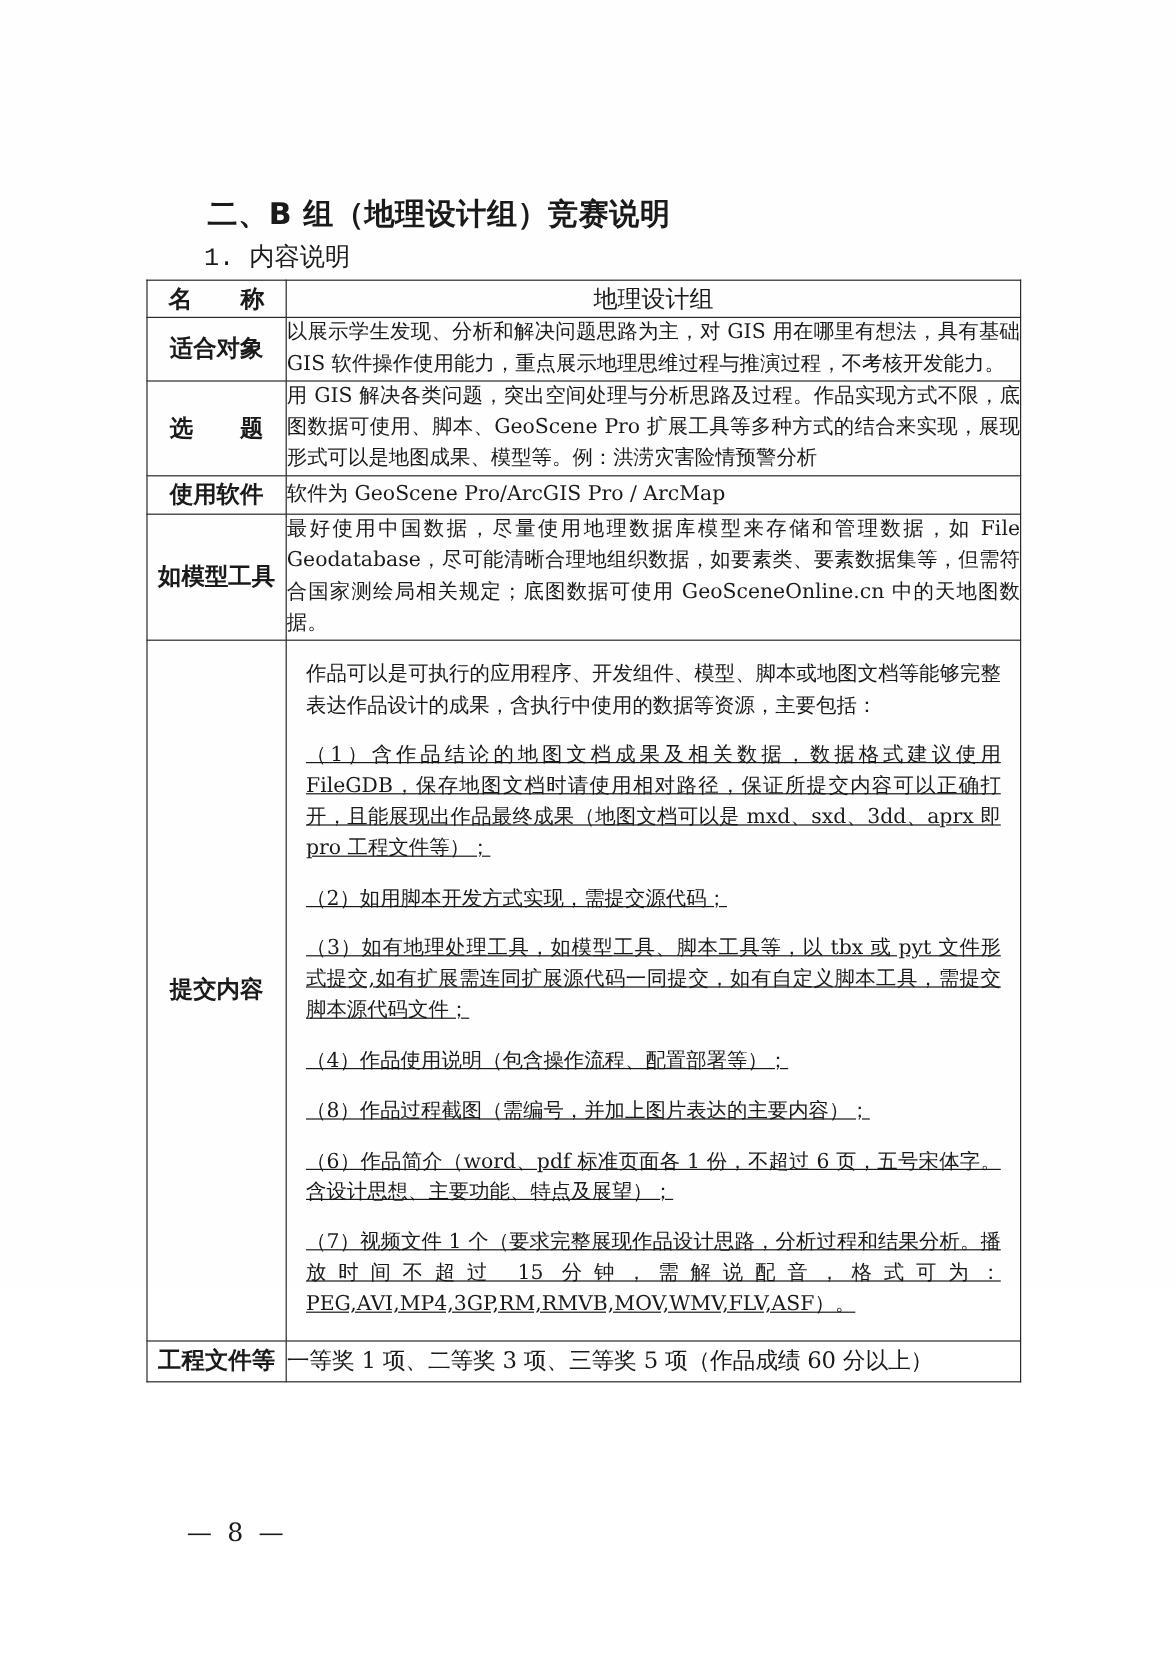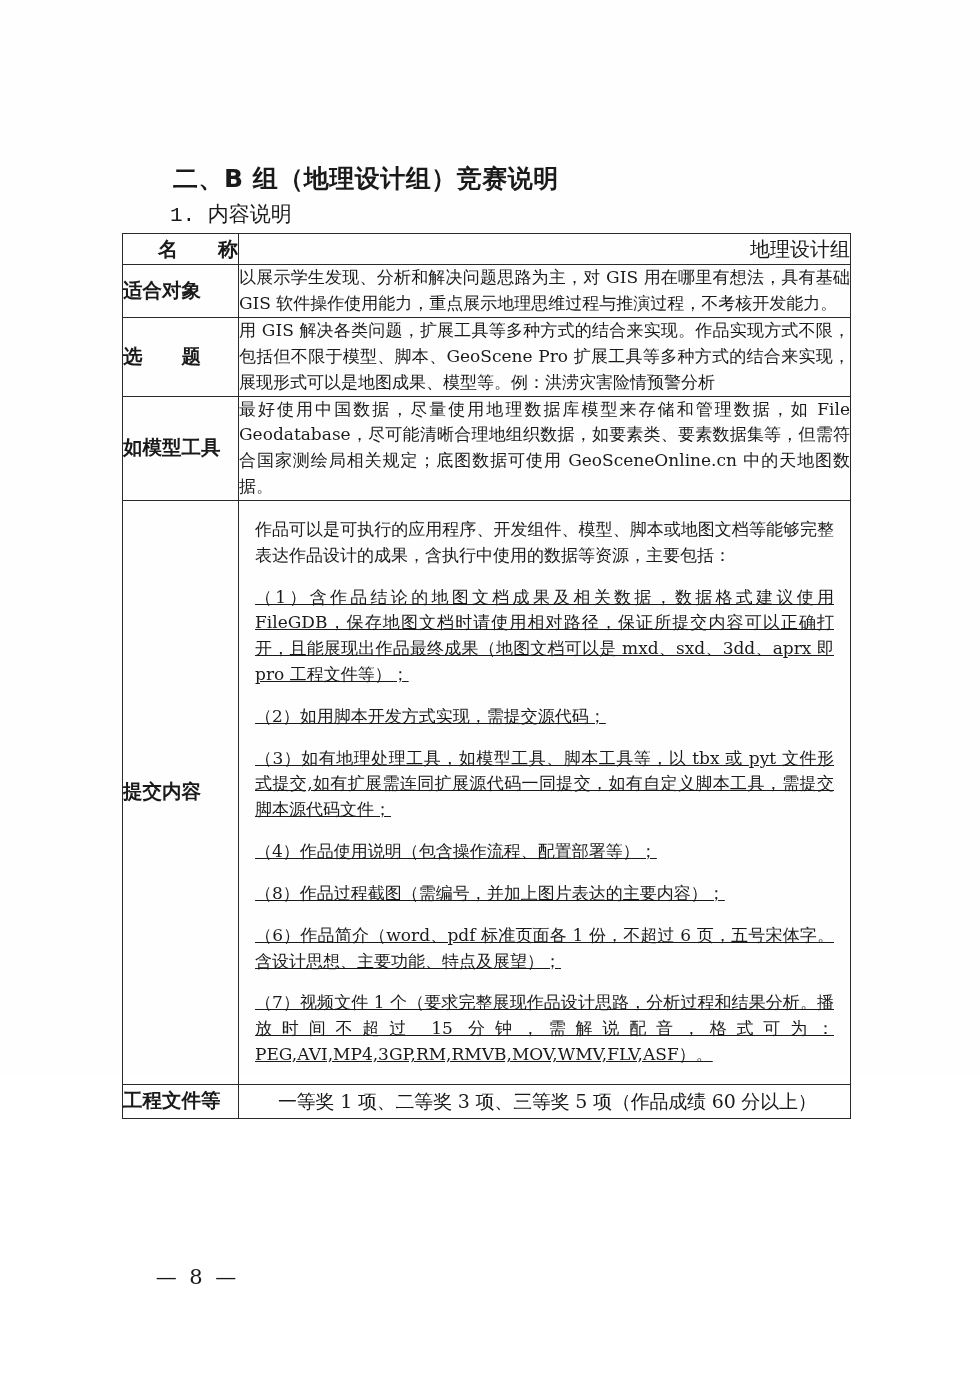--- a/index.html
+++ b/index.html
@@ -53,54 +53,54 @@
     border-collapse: collapse;
     table-layout: fixed;
   }
   table.spec td {
     border: 1.4px solid #2a2a2a;
     vertical-align: middle;
     padding: 0;
   }
   td.label {
     width: 115px;
+    text-align: center;
     font-weight: bold;
     font-size: 19.5px;
     font-family: "DejaVu Sans", "Liberation Sans", sans-serif;
     letter-spacing: 0px;
     padding: 5px 4px;
     line-height: 1.35;
   }
   td.value {
     padding: 5px 9px 6px 11px;
     font-size: 17px;
     line-height: 1.52;
     text-align: justify;
     text-justify: inter-ideograph;
   }
   td.value.center {
-    text-align: right;
+    text-align: center;
     font-weight: normal;
   }
   td.header-cell {
-    text-align: right;
+    text-align: center;
     font-size: 20px;
     padding: 9px 4px;
     font-family: "DejaVu Sans", "Liberation Sans", sans-serif;
   }
   td.value.single {
     padding-top: 3px;
     padding-bottom: 3px;
   }
   td.value.tight {
     font-size: 19px;
     padding-top: 2px;
     padding-bottom: 2px;
     letter-spacing: -0.2px;
-    padding-left: 39px;
   }
   .vbody p {
     margin: 16px;
     text-align: justify;
     text-justify: inter-ideograph;
   }
   .vbody p.indent {
     text-indent: 0;
     text-decoration: underline;
   }
@@ -133,23 +133,27 @@
         <td class="value center header-cell">地理设计组</td>
       </tr>
 
       <tr>
         <td class="label">适合对象</td>
         <td class="value">以展示学生发现、分析和解决问题思路为主，对 GIS 用在哪里有想法，具有基础 GIS 软件操作使用能力，重点展示地理思维过程与推演过程，不考核开发能力。</td>
       </tr>
 
       <tr>
         <td class="label">选　　题</td>
-        <td class="value">用 GIS 解决各类问题，扩展工具等多种方式的结合来实现。作品实现方式不限，包括但不限于模型、脚本、GeoScene Pro 扩展工具等多种方式的结合来实现，展现形式可以是地图成果、模型等。例：洪涝灾害险情预警分析</td>
+        <td class="value">用 GIS 解决各类问题，突出空间处理与分析思路及过程。作品实现方式不限，底图数据可使用、脚本、GeoScene Pro 扩展工具等多种方式的结合来实现，展现形式可以是地图成果、模型等。例：洪涝灾害险情预警分析</td>
       </tr>
 
+      <tr>
+        <td class="label">使用软件</td>
+        <td class="value single">软件为 GeoScene Pro/ArcGIS Pro / ArcMap</td>
+      </tr>
 
       <tr>
         <td class="label">如模型工具</td>
         <td class="value">最好使用中国数据，尽量使用地理数据库模型来存储和管理数据，如 File Geodatabase，尽可能清晰合理地组织数据，如要素类、要素数据集等，但需符合国家测绘局相关规定；底图数据可使用 GeoSceneOnline.cn 中的天地图数据。</td>
       </tr>
 
       <tr>
         <td class="label">提交内容</td>
         <td class="value">
           <div class="vbody" id="submission-body">

